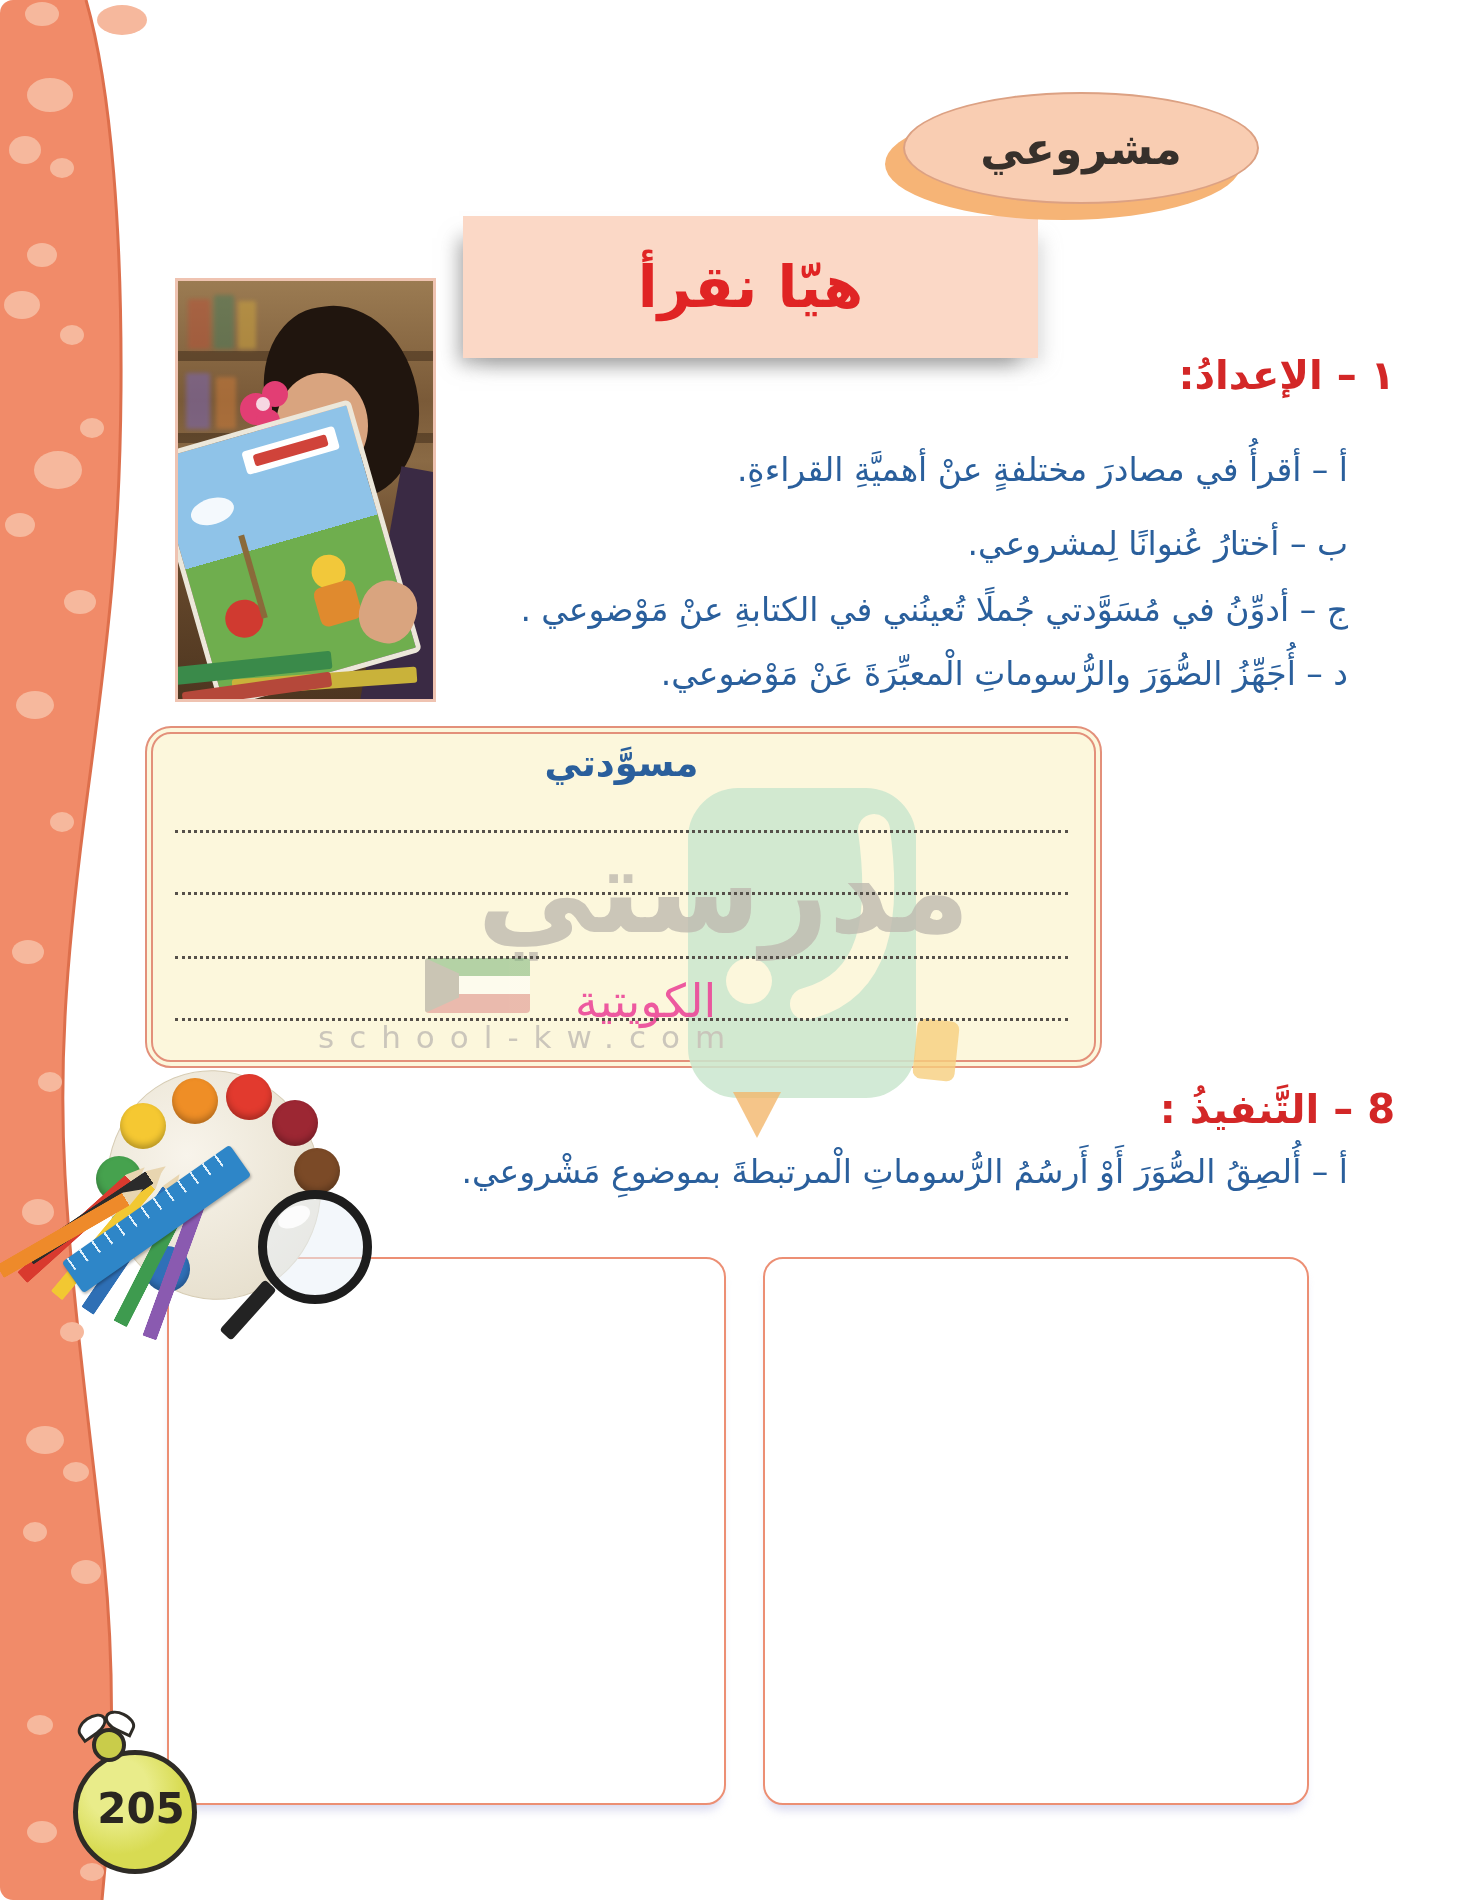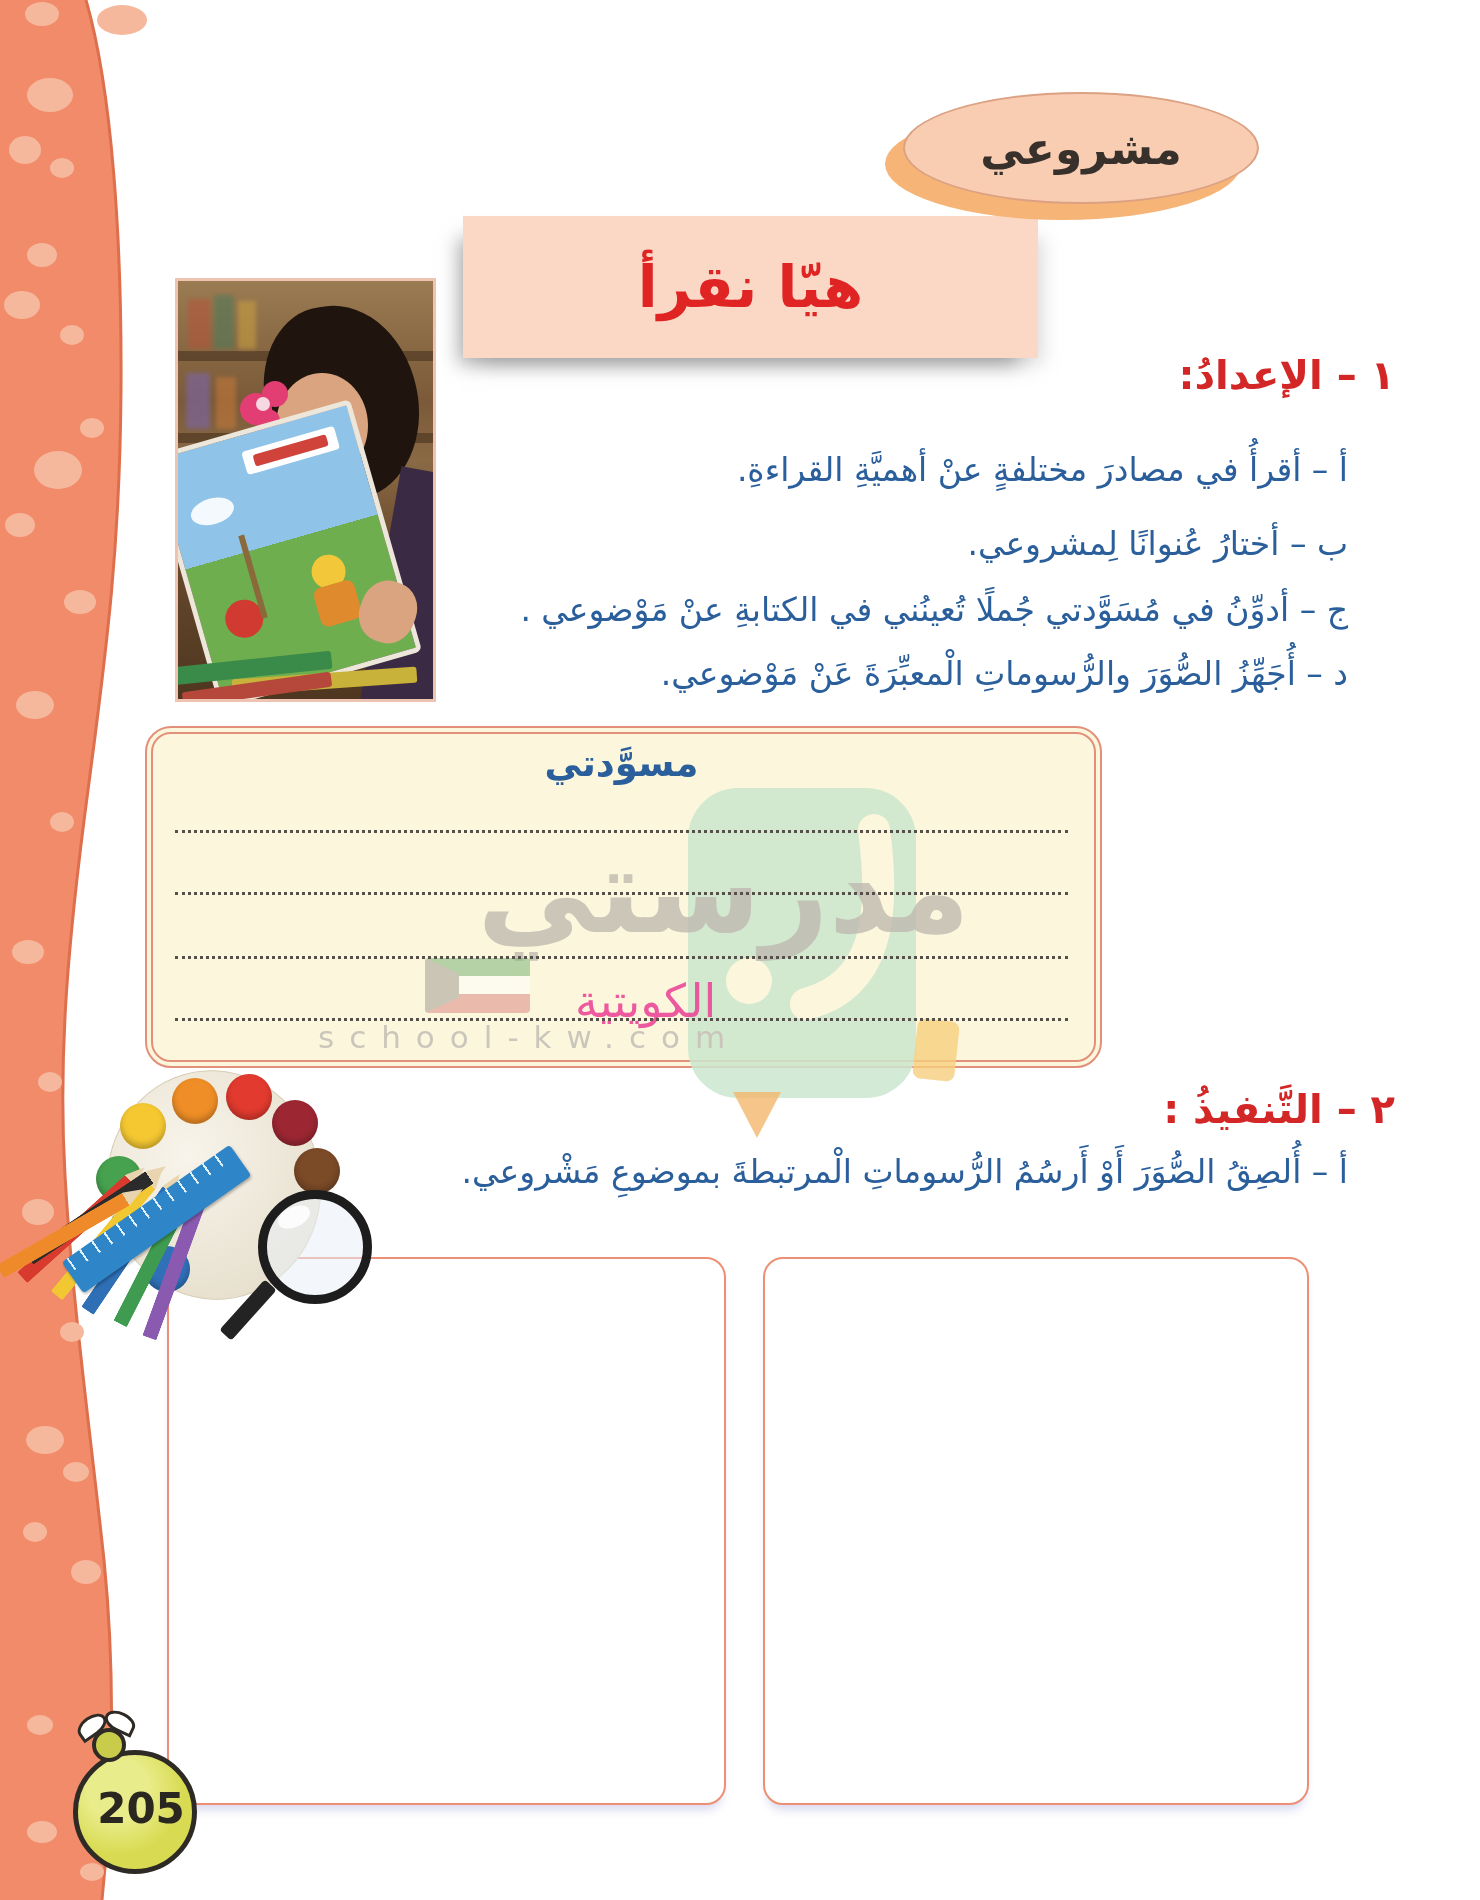--- a/index.html
+++ b/index.html
@@ -1,17 +1,17 @@
 <!DOCTYPE html>
 <html lang="ar" dir="rtl"><head>
 <meta charset="utf-8">
 <style>
   html,body{margin:0;padding:0;background:#fff;}
   #page{position:relative;width:1480px;height:1900px;background:#ffffff;overflow:hidden;
-        font-family:"DejaVu Sans",sans-serif;}
+        font-family:"DejaVu Sans",sans-serif;border-radius:13px;}
   
   #sidebar-svg{position:absolute;left:0;top:0;z-index:0;}
   
   .badge{position:absolute;left:903px;top:92px;width:352px;height:108px;border-radius:50%;
          background:#F9CDB2;border:2px solid #DCA183;box-shadow:-18px 16px 0 0 #F6B476;
          display:flex;align-items:center;justify-content:center;z-index:2;}
   .badge span{font-size:44px;font-weight:bold;color:#37302b;}
   
   .banner{position:absolute;left:463px;top:216px;width:575px;height:142px;background:#FBD8C6;
           box-shadow:-12px 14px 18px -8px rgba(110,110,110,.6),12px 14px 18px -8px rgba(150,150,150,.35);
@@ -187,21 +187,21 @@
   </div>
   <div class="wm wm-tab"></div>
   <div class="wm wm-pointer"></div>
   <div class="wm wm-name">مدرستي</div>
   <div class="wm wm-flag">
       <i></i>
     </div>
   <div class="wm wm-sub">الكويتية</div>
   <div class="wm wm-domain">school-kw.com</div>
 
-  <div class="h-red" style="top:1086px">٢ – التَّنفيذُ :</div>
+  <div class="h-red" style="top:1086px">8 – التَّنفيذُ :</div>
   <div class="item" style="top:1152px">أ – أُلصِقُ الصُّوَرَ أَوْ أَرسُمُ الرُّسوماتِ الْمرتبطةَ بموضوعِ مَشْروعي.</div>
 
   <div class="art">
     <div class="palette"></div>
     <div class="paint" style="left:58px;top:55px;background:#F5C832"></div>
     <div class="paint" style="left:110px;top:30px;background:#EF8E26"></div>
     <div class="paint" style="left:164px;top:26px;background:#E23A2E"></div>
     <div class="paint" style="left:210px;top:52px;background:#9C2733"></div>
     <div class="paint" style="left:232px;top:100px;background:#7B4A27"></div>
     <div class="paint" style="left:34px;top:108px;background:#46A24E"></div>

